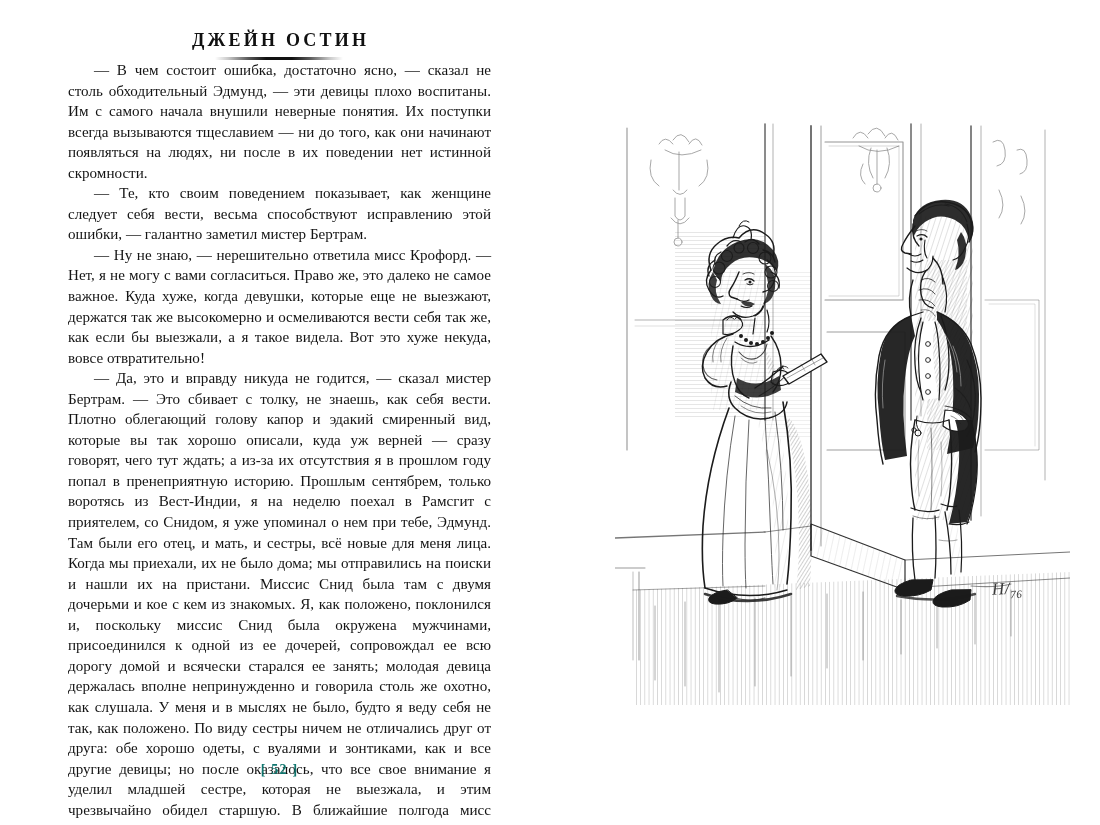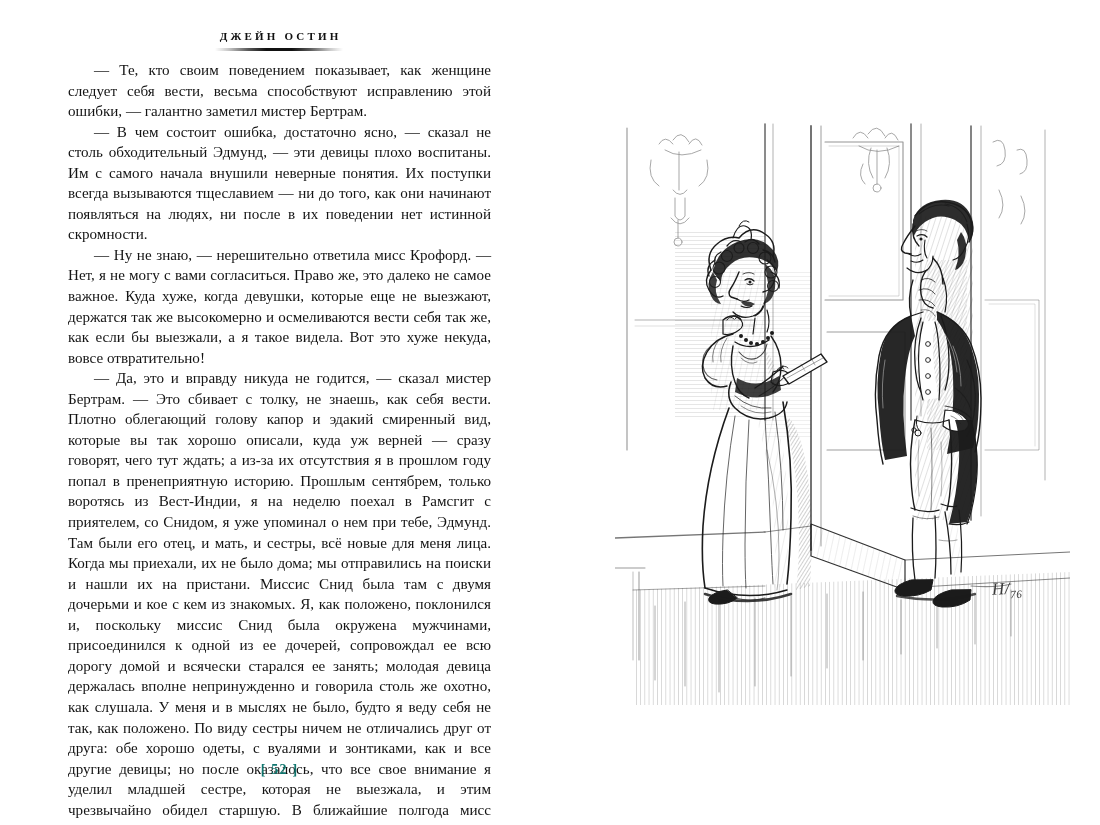--- a/index.html
+++ b/index.html
@@ -25,21 +25,21 @@
   }
   .running-head {
     position: absolute;
     left: 68px; top: 30px;
     width: 422px;
     text-align: center;
   }
   .running-head .rh-text {
     font-family: "Liberation Serif", "DejaVu Serif", serif;
     font-weight: bold;
-    font-size: 11px;
+    font-size: 18px;
     letter-spacing: 3.2px;
     color: #101010;
     text-indent: 3.2px;
   }
   .rh-rule {
     margin: 6px auto 0 auto;
     width: 128px;
     height: 3px;
     background: linear-gradient(to right,
         rgba(255,255,255,0) 0%,
@@ -114,22 +114,22 @@
 <div class="page">
 
   <div class="verso">
 
     <div class="running-head">
       <div class="rh-text">ДЖЕЙН ОСТИН</div>
       <div class="rh-rule"></div>
     </div>
 
     <div class="textblock">
+      <p>— В чем состоит ошибка, достаточно ясно, — сказал не столь обходительный Эдмунд, — эти девицы плохо воспитаны. Им с самого начала внушили неверные понятия. Их поступки всегда вызываются тщеславием — ни до того, как они начинают появляться на людях, ни после в их поведении нет истинной скромности.</p>
       <p>— Те, кто своим поведением показывает, как женщине следует себя вести, весьма способствуют исправлению этой ошибки, — галантно заметил мистер Бертрам.</p>
-      <p>— В чем состоит ошибка, достаточно ясно, — сказал не столь обходительный Эдмунд, — эти девицы плохо воспитаны. Им с самого начала внушили неверные понятия. Их поступки всегда вызываются тщеславием — ни до того, как они начинают появляться на людях, ни после в их поведении нет истинной скромности.</p>
       <p>— Ну не знаю, — нерешительно ответила мисс Крофорд. — Нет, я не могу с вами согласиться. Право же, это далеко не самое важное. Куда хуже, когда девушки, которые еще не выезжают, держатся так же высокомерно и осмеливаются вести себя так же, как если бы выезжали, а я такое видела. Вот это хуже некуда, вовсе отвратительно!</p>
       <p>— Да, это и вправду никуда не годится, — сказал мистер Бертрам. — Это сбивает с толку, не знаешь, как себя вести. Плотно облегающий голову капор и эдакий смиренный вид, которые вы так хорошо описали, куда уж верней — сразу говорят, чего тут ждать; а из-за их отсутствия я в прошлом году попал в пренеприятную историю. Прошлым сентябрем, только воротясь из Вест-Индии, я на неделю поехал в Рамсгит с приятелем, со Снидом, я уже упоминал о нем при тебе, Эдмунд. Там были его отец, и мать, и сестры, всё новые для меня лица. Когда мы приехали, их не было дома; мы отправились на поиски и нашли их на пристани. Миссис Снид была там с двумя дочерьми и кое с кем из знакомых. Я, как положено, поклонился и, поскольку миссис Снид была окружена мужчинами, присоединился к одной из ее дочерей, сопровождал ее всю дорогу домой и всячески старался ее занять; молодая девица держалась вполне непринужденно и говорила столь же охотно, как слушала. У меня и в мыслях не было, будто я веду себя не так, как положено. По виду сестры ничем не отличались друг от друга: обе хорошо одеты, с вуалями и зонтиками, как и все другие девицы; но после оказалось, что все свое внимание я уделил младшей сестре, которая не выезжала, и этим чрезвычайно обидел старшую. В ближайшие полгода мисс Огасту еще не следовало замечать, и, я думаю, мисс Снид никогда мне этого не простила.</p>
     </div>
 
     <div class="folio">[ 52 ]</div>
   </div>
 
   <div class="recto">
 
     <div class="plate">

